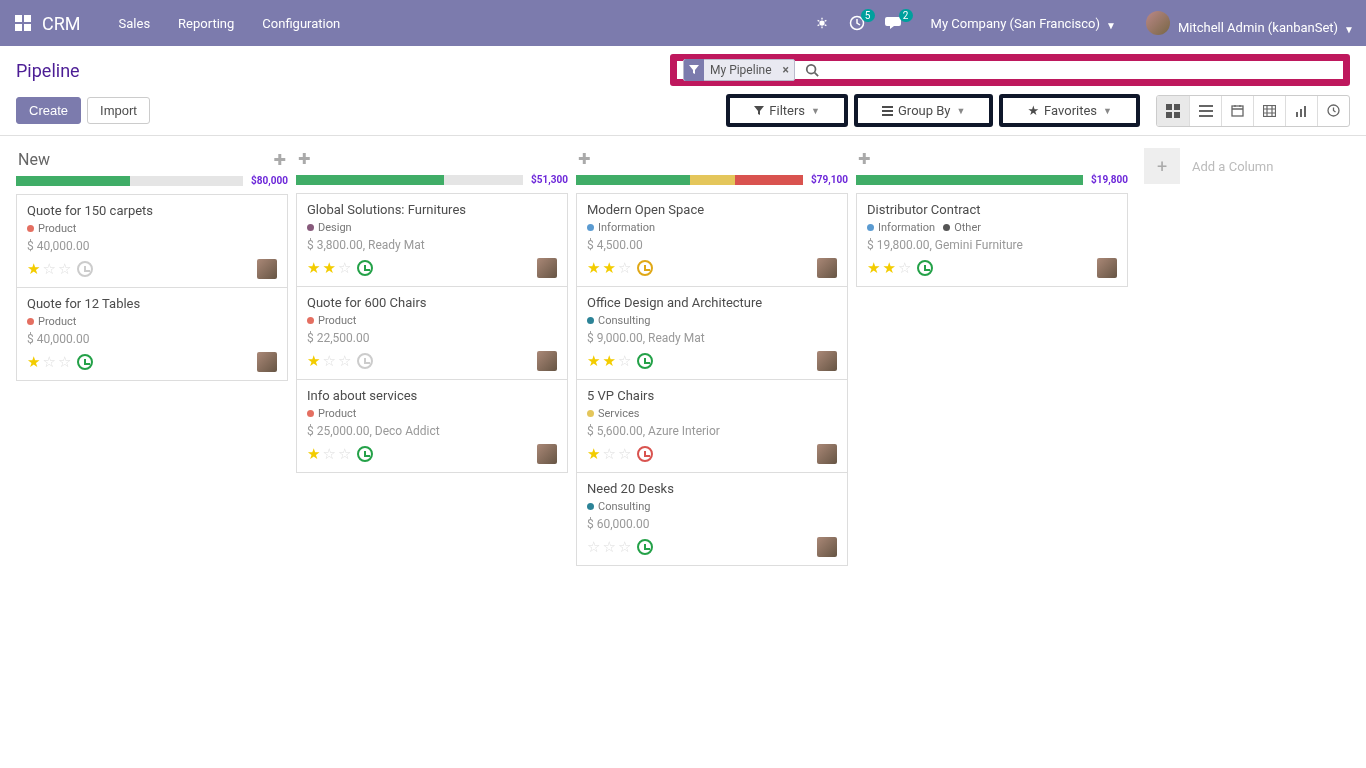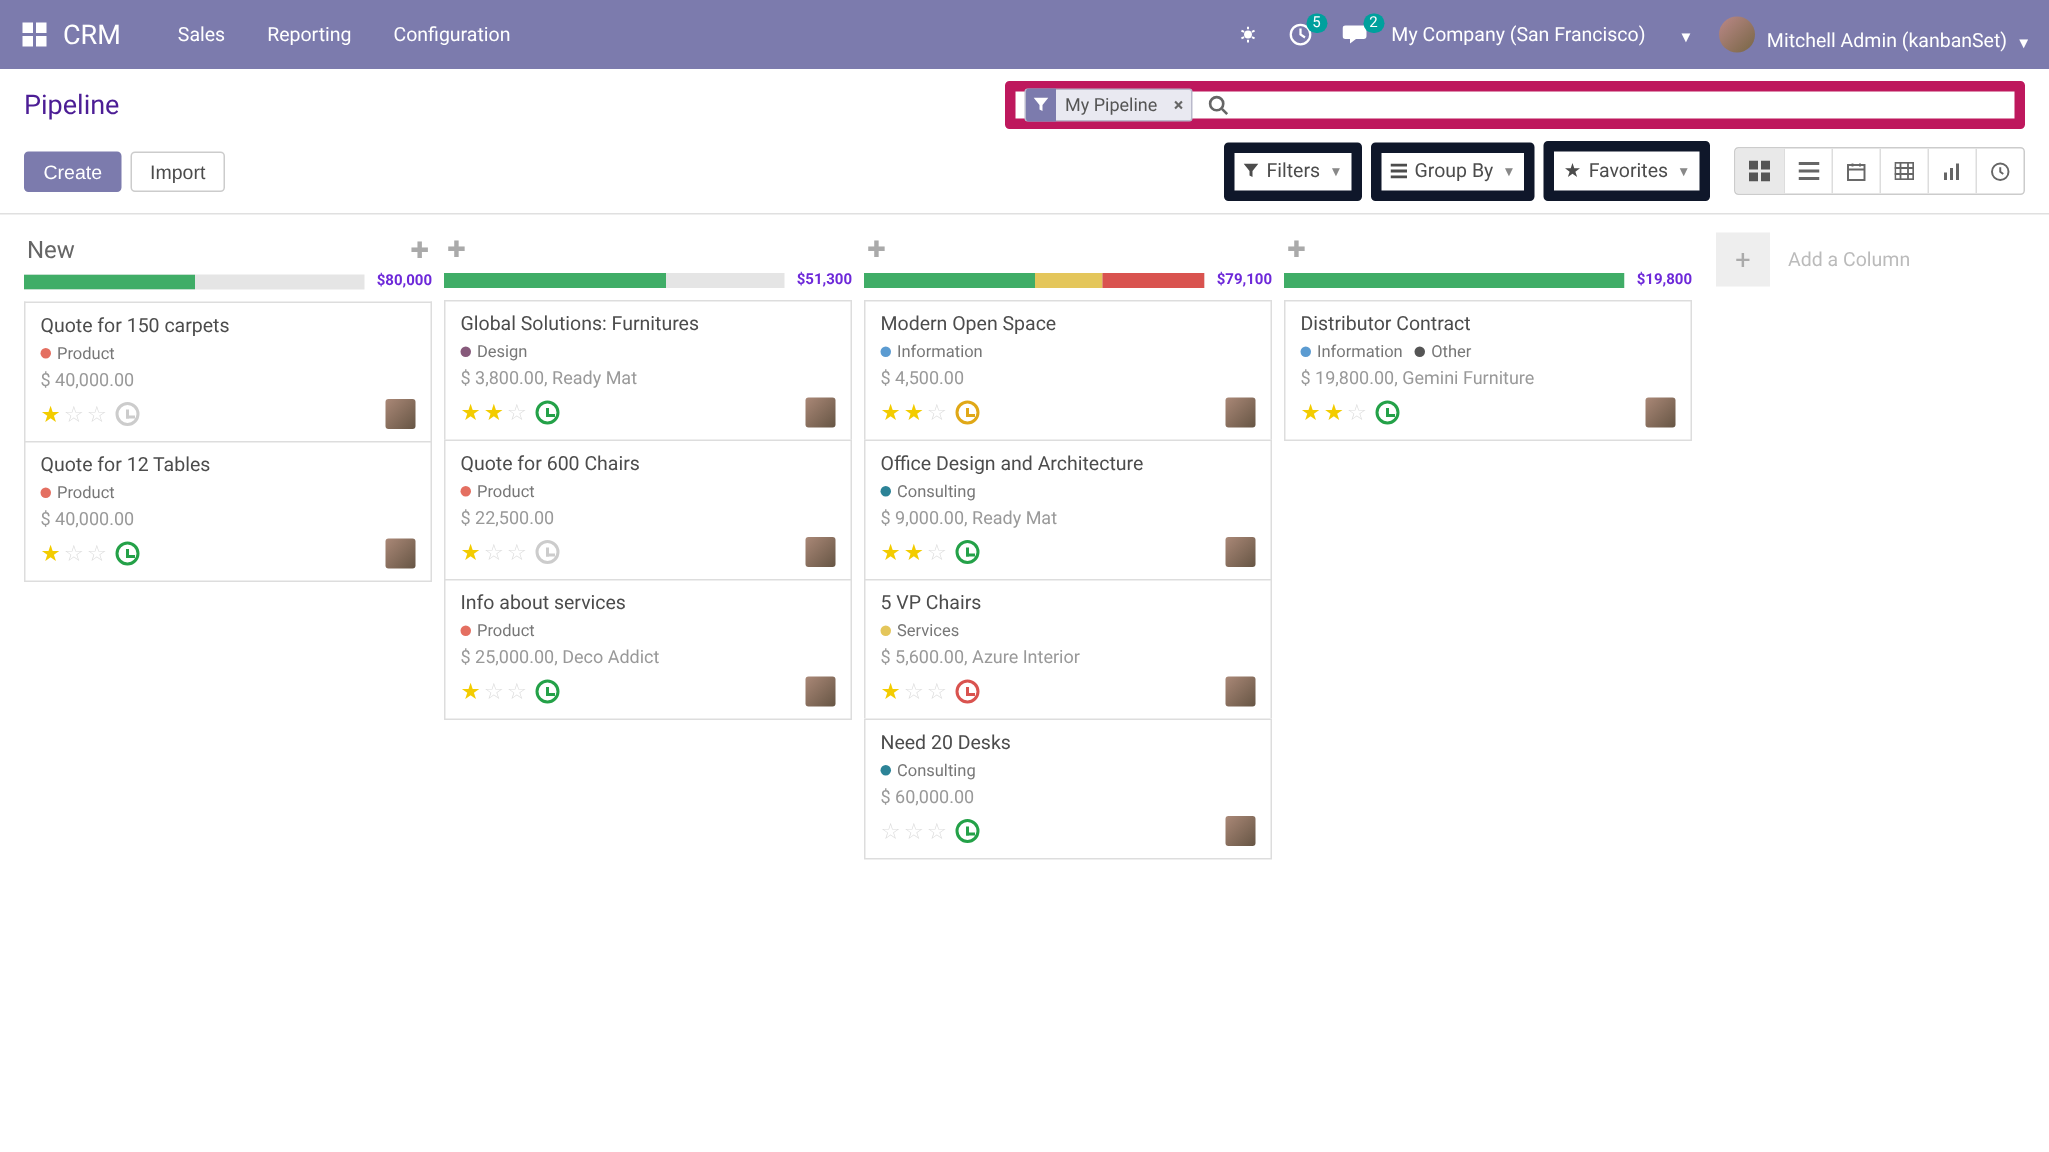--- a/index.html
+++ b/index.html
@@ -6,21 +6,21 @@
 body { font-family: -apple-system, BlinkMacSystemFont, "Segoe UI", Roboto, "Helvetica Neue", Arial, sans-serif; font-size: 13px; color: #4c4c4c; background: #fff; }
 
 
 .navbar { background: #7c7bad; height: 46px; display: flex; align-items: center; padding: 0 8px; color: #fff; }
 .navbar .apps-icon { width: 18px; height: 18px; margin: 0 10px 0 6px; cursor: pointer; }
 .navbar .brand { font-size: 18px; font-weight: 400; margin-right: 24px; }
 .navbar .menu-item { margin: 0 14px; font-size: 13px; cursor: pointer; color: #fff; }
 .navbar .spacer { flex: 1; }
 .navbar .nav-icon { position: relative; margin: 0 10px; cursor: pointer; }
 .navbar .badge { position: absolute; top: -6px; right: -10px; background: #00a09d; color: #fff; border-radius: 8px; font-size: 10px; padding: 1px 4px; min-width: 14px; text-align: center; }
-.navbar .company { margin: 0 5px; cursor: pointer; display: flex; align-items: flex-end; gap: 16px; }
+.navbar .company { margin: 0 18px; cursor: pointer; display: flex; align-items: flex-end; }
 .navbar .user { margin: 0 4px 0 12px; cursor: pointer; display: flex; align-items: flex-end; }
 .navbar .avatar { width: 24px; height: 24px; border-radius: 50%; background: linear-gradient(135deg,#b88,#764); margin-right: 8px; }
 .navbar .caret { margin-left: 6px; font-size: 10px; }
 
 
 .control-panel { border-bottom: 1px solid #e0e0e0; padding: 8px 16px 0 16px; }
 .cp-row1 { display: flex; align-items: center; margin-bottom: 8px; }
 .page-title { font-size: 18px; color: #4c1d95; font-weight: 400; flex: 0 0 auto; margin-right: auto; }
 .search-wrap { flex: 0 0 680px; display: flex; align-items: center; border: 7px solid #be185d; border-radius: 3px; height: 32px; padding: 0 6px; }
 .search-facet { background: #e9e9f1; border: 1px solid #b9b9cb; border-radius: 2px; display: flex; align-items: center; height: 22px; margin-right: 6px; font-size: 12px; }
@@ -28,21 +28,21 @@
 .search-facet .facet-label { padding: 0 6px; color: #555; }
 .search-facet .facet-close { padding: 0 5px; color: #666; cursor: pointer; font-weight: bold; }
 .search-input { border: none; outline: none; flex: 1; font-size: 13px; height: 28px; }
 .search-glass { color: #666; cursor: pointer; padding: 0 4px; }
 
 .cp-row2 { display: flex; align-items: center; padding-bottom: 8px; }
 .btn { border: 1px solid #ccc; background: #fff; padding: 5px 12px; font-size: 13px; border-radius: 3px; cursor: pointer; color: #4c4c4c; }
 .btn-primary { background: #7c7bad; border-color: #7c7bad; color: #fff; }
 .btn + .btn { margin-left: 6px; }
 .cp-row2 .spacer { flex: 1; }
-.dropdown-btn { border: 7px solid #0f172a; background: #fff; padding: 5px 6px; font-size: 13px; border-radius: 3px; cursor: pointer; margin-left: 6px; display: flex; align-items: center; color: #4c4c4c; }
+.dropdown-btn { border: 4px solid #0f172a; background: #fff; padding: 5px 24px; font-size: 13px; border-radius: 3px; cursor: pointer; margin-left: 6px; display: flex; align-items: center; color: #4c4c4c; }
 .dropdown-btn .dd-icon { margin-right: 5px; }
 .dropdown-btn .caret { margin-left: 6px; font-size: 9px; color: #888; }
 .view-switcher { display: flex; margin-left: 16px; border: 1px solid #ccc; border-radius: 3px; overflow: hidden; }
 .view-btn { width: 32px; height: 30px; display: flex; align-items: center; justify-content: center; cursor: pointer; border-left: 1px solid #ddd; color: #666; }
 .view-btn:first-child { border-left: none; }
 .view-btn.active { background: #e9e9e9; }
 
 
 .kanban { display: flex; padding: 12px 8px; gap: 0; overflow-x: auto; align-items: flex-start; }
 .kanban-col { width: 272px; flex: 0 0 272px; margin: 0 0 0 8px; }

